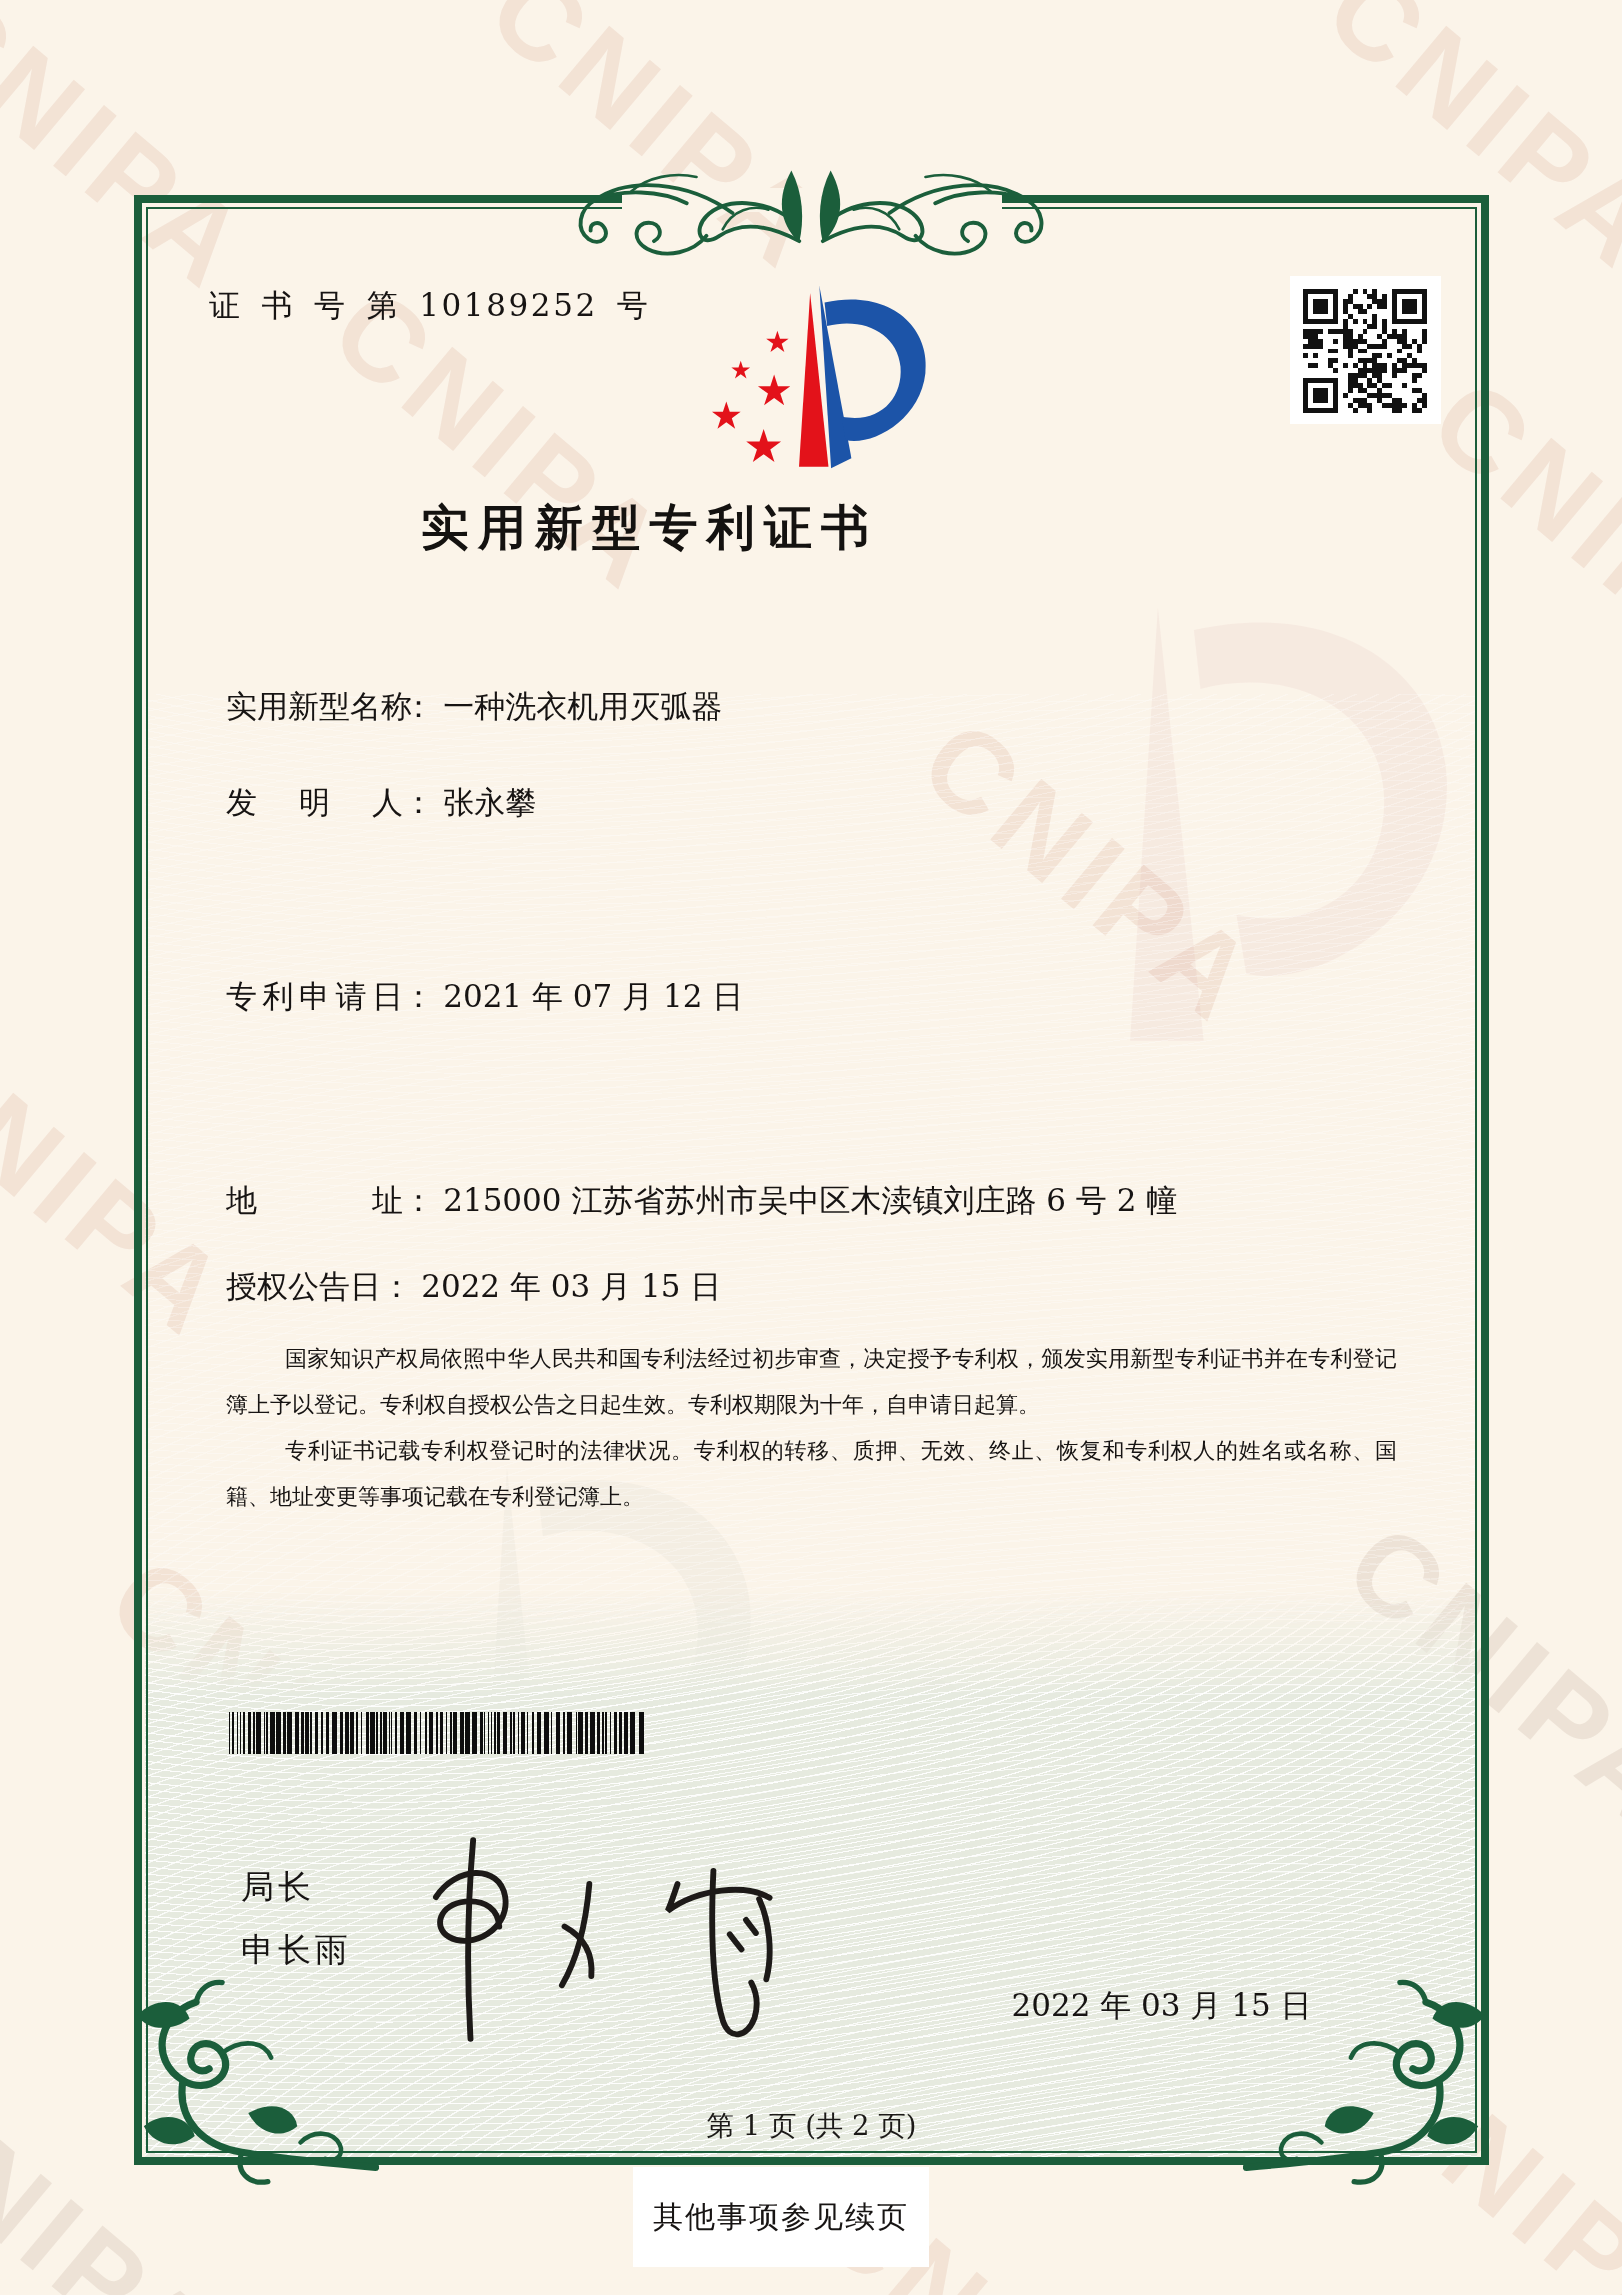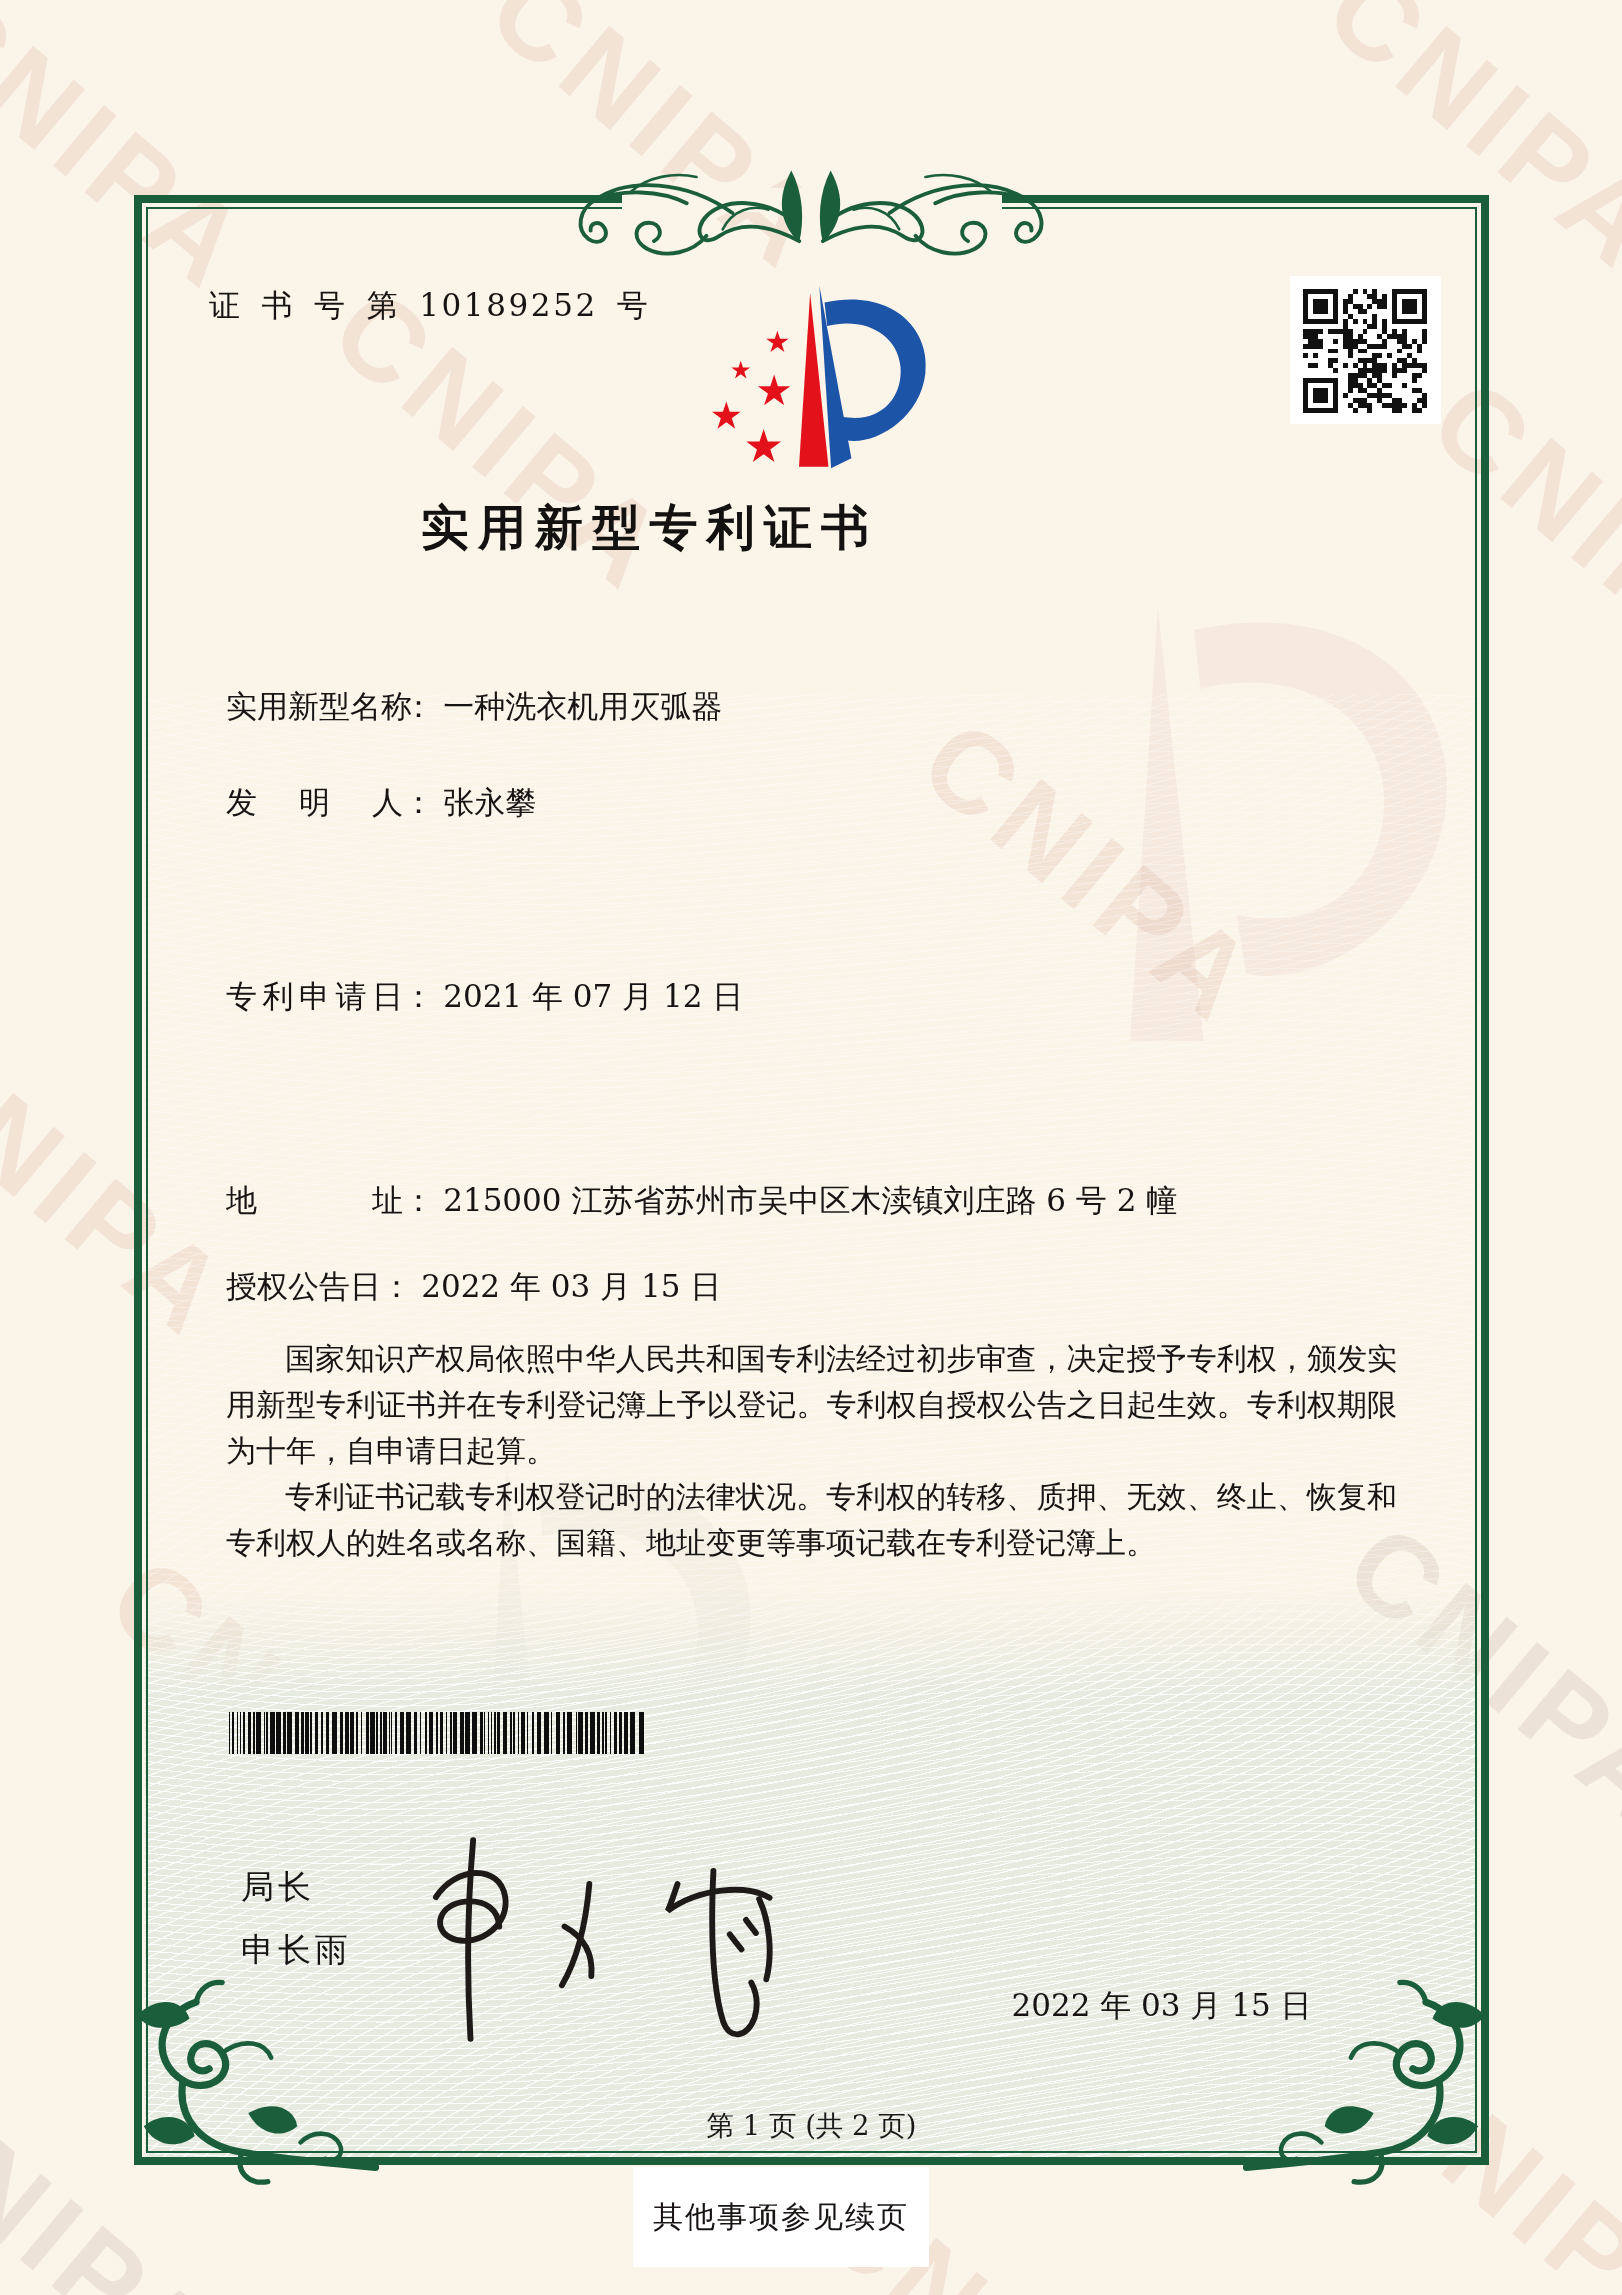--- a/index.html
+++ b/index.html
@@ -45,21 +45,21 @@
     font-size:48px;font-weight:700;color:#141210;letter-spacing:9.2px;}
 
   
   .row{position:absolute;left:226px;width:1191px;font-size:31px;color:#171413;white-space:nowrap;}
   .flabel{display:inline-block;width:177px;text-align:justify;text-align-last:justify;}
   .fcolon{display:inline-block;}
   .fvalue{display:inline-block;margin-left:9.2px;}
   .grant-group2{position:absolute;left:614px;top:0;}
 
   
-  .body-text{position:absolute;left:226px;top:1336px;width:1171px;font-size:30px;
+  .body-text{position:absolute;left:226px;top:1336px;width:1171px;font-size:22px;
     line-height:46px;color:#171413;text-align:justify;}
   .body-text p{margin:0;text-indent:59px;}
 
   
   .barcode{position:absolute;left:229px;top:1712px;width:420px;height:42px;}
   .sig-title{position:absolute;left:241px;top:1865px;font-size:33px;color:#171413;letter-spacing:3.9px;}
   .sig-name{position:absolute;left:241px;top:1928px;font-size:33px;color:#171413;letter-spacing:3.9px;}
   .signature{position:absolute;left:393px;top:1822px;}
   .issue-date{position:absolute;left:949px;top:1985px;width:425px;text-align:center;
     font-size:31px;color:#171413;}

